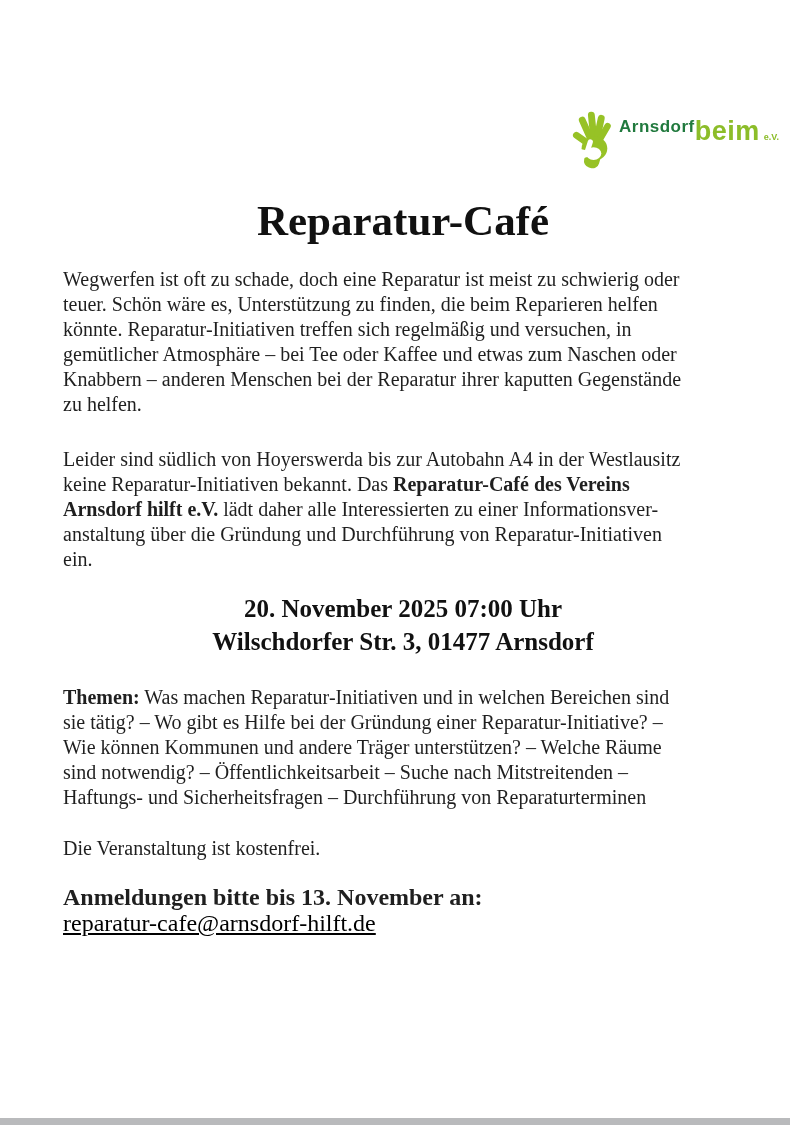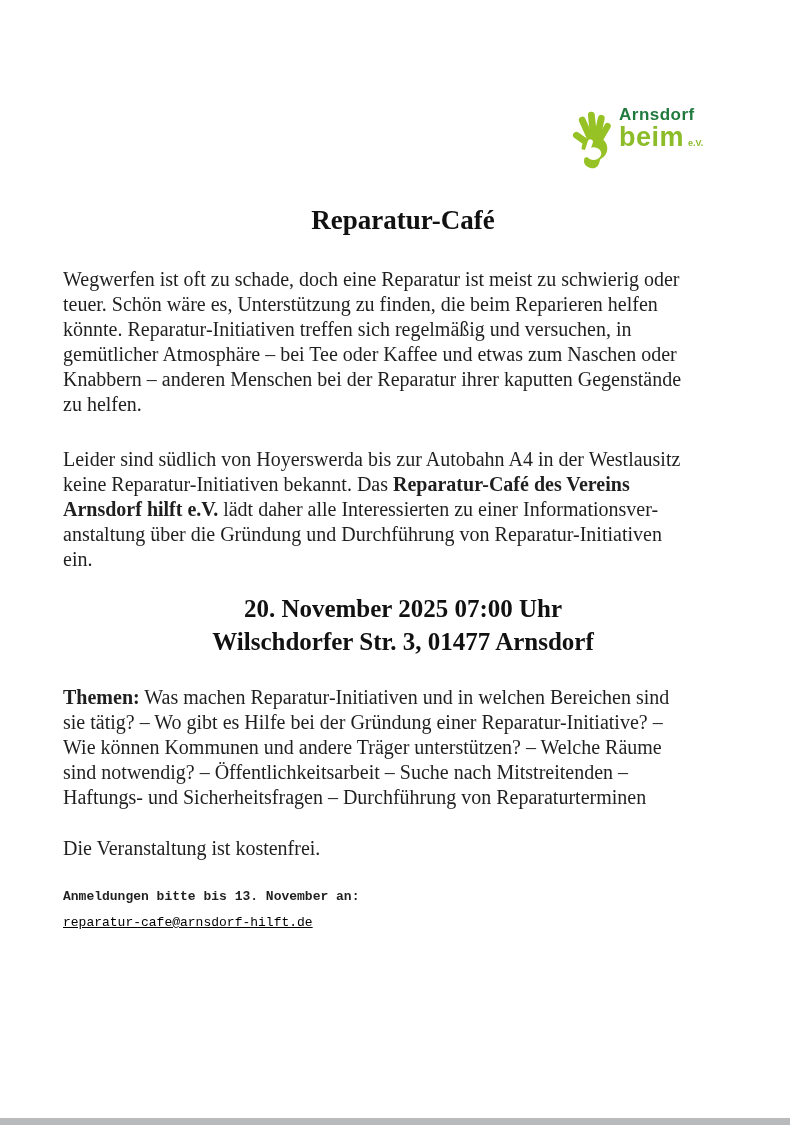--- a/index.html
+++ b/index.html
@@ -16,50 +16,49 @@
     padding:0 47px 0 63px;
     box-sizing:border-box;
   }
   
   .logo{
     position:absolute;top:106px;left:567px;
     display:flex;align-items:flex-start;gap:4px;
     font-family:"Liberation Sans", sans-serif;
   }
   .logo svg{display:block;}
-  .logo-text{display:flex;flex-direction:column;margin-top:0;}
+  .logo-text{display:flex;flex-direction:row;margin-top:12px;}
   .logo-line1{font-weight:bold;font-size:17px;line-height:18px;color:#20793d;letter-spacing:.5px;}
   .logo-line2{display:flex;align-items:baseline;}
   .logo-name2{font-weight:bold;font-size:27px;line-height:27px;color:#8cbd29;letter-spacing:.5px;}
   .logo-ev{font-weight:bold;font-size:9px;color:#8cbd29;margin-left:4px;}
   
   .title{
     margin:199px 0 0 0;
-    font-size:27px;line-height:43px;font-weight:bold;
+    font-size:43px;line-height:43px;font-weight:bold;
     text-align:center;color:#111;
   }
   
   .body{
     margin:25px 0 0 0;
     font-size:20px;line-height:25px;
     white-space:pre-line;
   }
   .invitation{margin-top:30px;}
   .event{
     margin:20px 0 0 0;
     font-size:25px;line-height:33px;font-weight:bold;
     text-align:center;color:#111;
   }
   .topics{margin-top:27px;}
   .fee{margin-top:26px;}
   .reg{
     margin:23px 0 0 0;
-    font-size:13px;line-height:26px;
+    font-size:24px;line-height:26px;
     white-space:normal;
-    font-family:Liberation Mono, monospace;
   }
   .email{color:#000000;text-decoration:underline;cursor:pointer;}
   b{font-weight:bold;}
   .bottom-bar{
     position:absolute;left:0;bottom:0;width:790px;height:7px;
     background:#b9babc;
   }
 </style>
 </head>
 <body>

